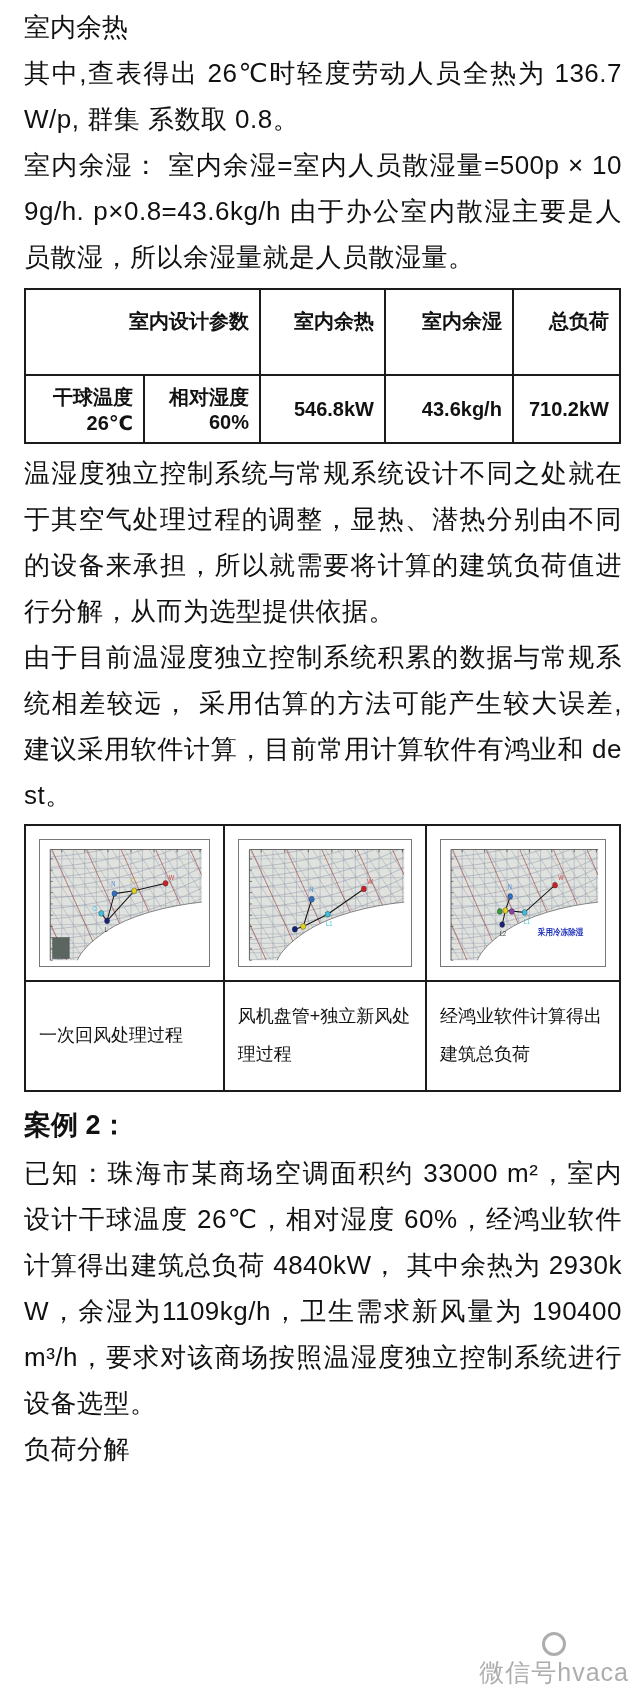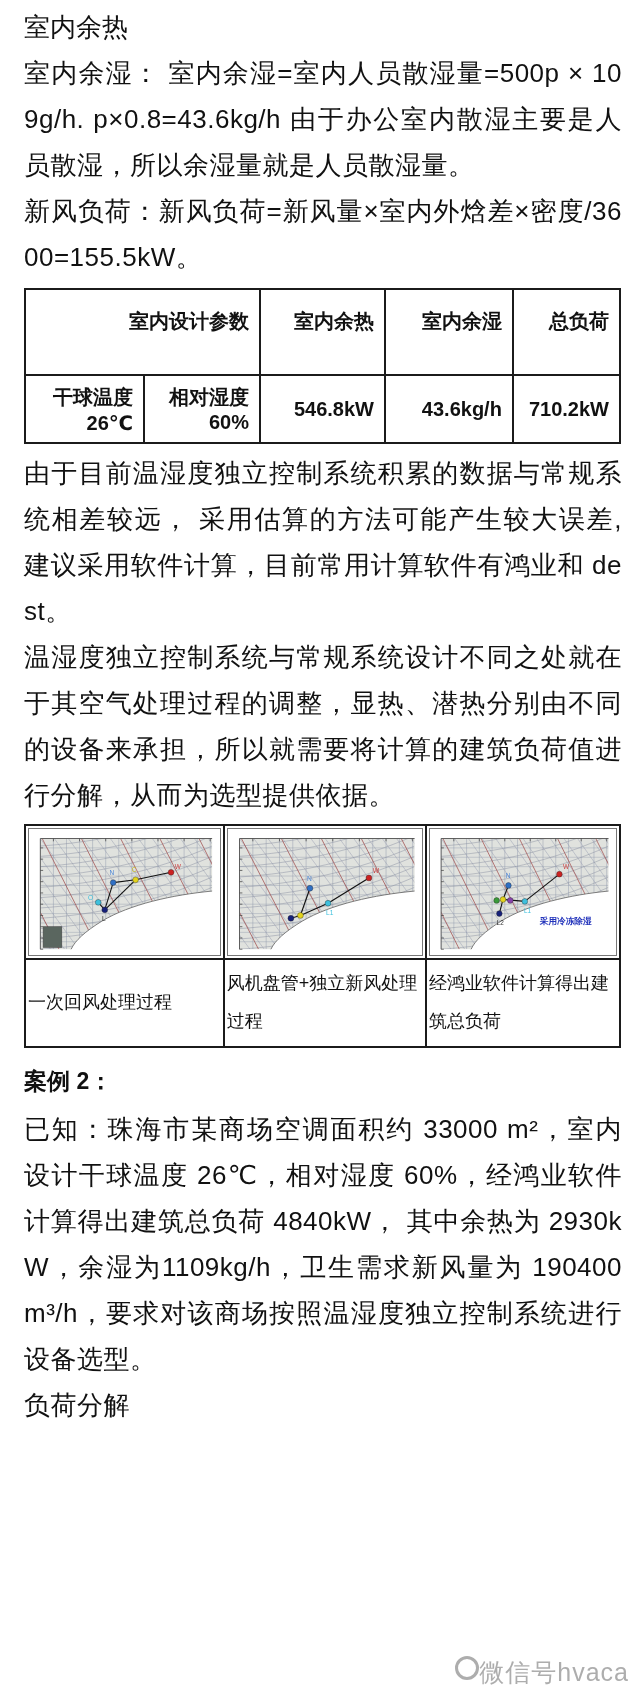--- a/index.html
+++ b/index.html
@@ -34,58 +34,59 @@
     font-weight:bold;font-size:20px;text-align:right;
     padding:0 10px;height:66px;vertical-align:middle;
   }
   table.load-table th{vertical-align:top;padding-top:18px;}
 
   
   table.charts-table{
     border-collapse:collapse;width:597px;margin:6px 0 10px 0;table-layout:fixed;
   }
   table.charts-table td{
-    border:2px solid #1b1b1b;padding:2px;vertical-align:middle;
+    border:2px solid #1b1b1b;padding:13px;vertical-align:middle;
   }
   .chart-frame{
     border:1px solid #777;background:#fff;padding:2px;
   }
   .chart-frame svg{display:block;width:100%;height:122px;}
   td.caption-cell{
     height:82px;text-align:left;font-size:18px;line-height:2.1;
     padding:2px 6px;
   }
 
   
   h2.case-heading{
-    font-size:23px;font-weight:bold;margin:6px 0 2px 0;line-height:46px;
+    font-size:27px;font-weight:bold;margin:6px 0 2px 0;line-height:46px;
   }
 
   
   .watermark{
     position:absolute;right:14px;bottom:6px;
-    display:flex;gap:0;
+    display:flex;align-items:center;gap:0;
     color:rgba(150,150,150,0.78);
     font-size:25px;letter-spacing:1px;
     pointer-events:none;
+    flex-direction:column;
   }
   .watermark .wm-icon{
     width:24px;height:24px;border:3px solid rgba(150,150,150,0.78);
     border-radius:50%;box-sizing:border-box;
   }
 </style>
 </head>
 <body>
 
 <div class="page">
 
   <h1 class="doc-title">室内余热</h1>
 
+  <p class="body">其中,查表得出 26℃时轻度劳动人员全热为 136.7W/p, 群集 系数取 0.8。</p>
   <p class="body">室内余湿： 室内余湿=室内人员散湿量=500p × 109g/h. p×0.8=43.6kg/h  由于办公室内散湿主要是人员散湿，所以余湿量就是人员散湿量。</p>
-  <p class="body">新风负荷：新风负荷=新风量×室内外焓差×密度/3600=155.5kW。</p>
 
   <table class="load-table">
     <colgroup>
       <col style="width:20%">
         <col style="width:19.5%">
         <col style="width:21%">
         <col style="width:21.5%">
         <col style="width:18%">
     </colgroup>
     <tbody>
@@ -98,22 +99,22 @@
     <tr>
       <td>干球温度 26℃</td>
       <td>相对湿度 60%</td>
       <td>546.8kW</td>
       <td>43.6kg/h</td>
       <td>710.2kW</td>
     </tr>
   </tbody>
     </table>
 
+  <p class="body">温湿度独立控制系统与常规系统设计不同之处就在于其空气处理过程的调整，显热、潜热分别由不同的设备来承担，所以就需要将计算的建筑负荷值进行分解，从而为选型提供依据。</p>
   <p class="body">由于目前温湿度独立控制系统积累的数据与常规系统相差较远， 采用估算的方法可能产生较大误差,建议采用软件计算，目前常用计算软件有鸿业和 dest。</p>
-  <p class="body">温湿度独立控制系统与常规系统设计不同之处就在于其空气处理过程的调整，显热、潜热分别由不同的设备来承担，所以就需要将计算的建筑负荷值进行分解，从而为选型提供依据。</p>
 
   <table class="charts-table">
     <colgroup>
         <col style="width:33.4%">
         <col style="width:34%">
         <col style="width:32.6%">
       </colgroup>
     <tbody>
         <tr>
       <td>

